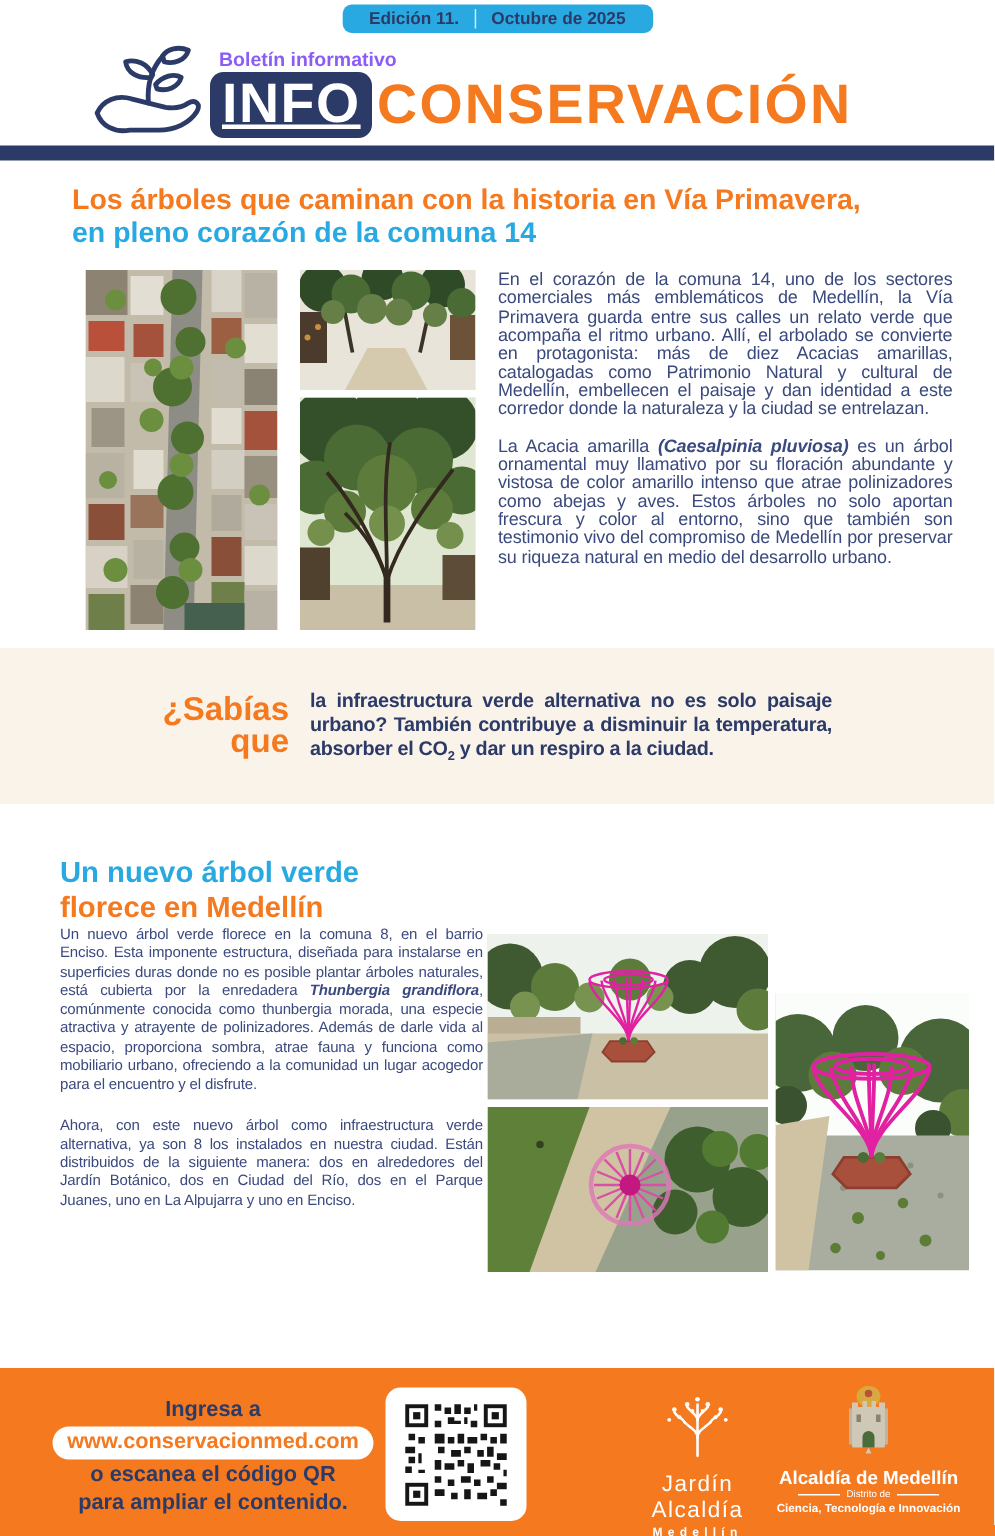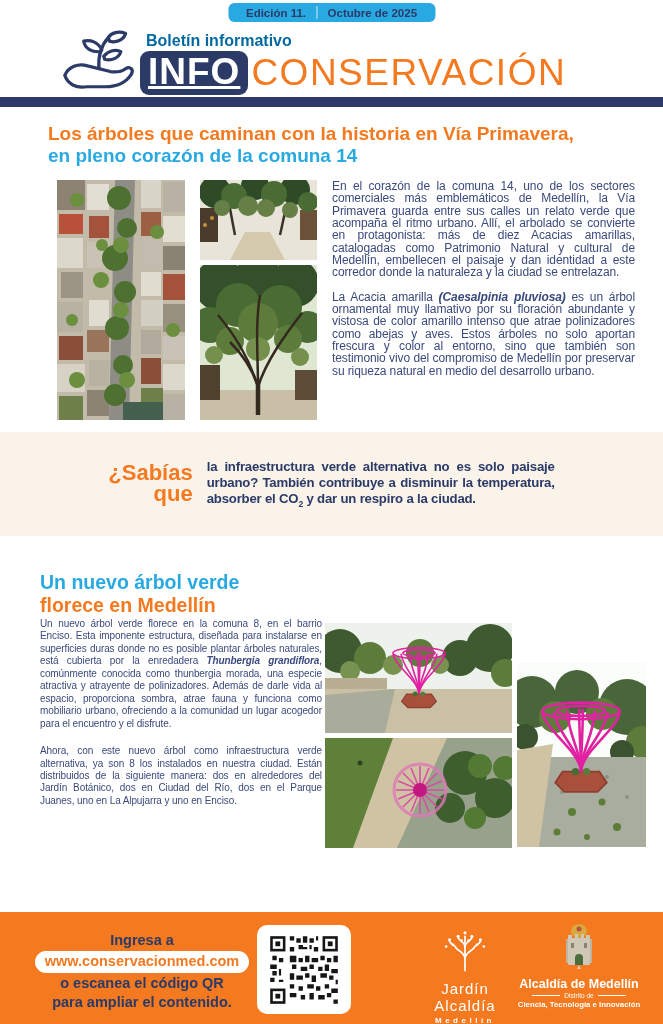--- a/index.html
+++ b/index.html
@@ -9,25 +9,25 @@
 
   
   .edition-badge { position:absolute; top:3px; left:50%; transform:translateX(-50%);
     background:#29a9e1; border-radius:6px; padding:3px 18px; display:flex; gap:10px; align-items:center;
     color:#2b3a67; font-weight:bold; font-size:11.5px; white-space:nowrap; }
   .edition-badge .divider { width:1.5px; height:13px; background:#cfeaf8; }
 
   
   .header { position:absolute; top:30px; left:60px; display:flex; align-items:flex-start; }
   .brand-text { margin-left:4px; }
-  .tagline { color:#0369a1; font-weight:bold; font-size:16px; margin:2px 0 1px 6px; }
+  .tagline { color:#8b5cf6; font-weight:bold; font-size:13px; margin:2px 0 1px 6px; }
   .brand-row { display:flex; align-items:center; }
   .info-box { background:#2b3a67; color:#fff; border-radius:9px; padding:1px 8px 3px 8px;
     font-size:37px; font-weight:bold; letter-spacing:1px; line-height:40px;text-decoration:underline; }
-  .conservacion { color:#f4791f; font-size:37px; font-weight:normal; letter-spacing:1.5px; margin-left:3px; line-height:40px; }
+  .conservacion { color:#f4791f; font-size:37px; font-weight:bold; letter-spacing:1.5px; margin-left:3px; line-height:40px; }
   .navy-bar { position:absolute; top:97px; left:0; width:663px; height:10px; background:#2b3a67; }
 
   
   .a1-title { position:absolute; top:123px; left:48px; font-size:19px; font-weight:bold; line-height:1.17; }
   .t-orange { color:#f4791f; } .t-blue { color:#29a9e1; }
   .photo { position:absolute; overflow:hidden; background:#dfe3d8; }
   .photo svg { display:block; width:100%; height:100%; }
   .ph-aerial { top:180px; left:57px; width:128px; height:240px; }
   .ph-street { top:180px; left:200px; width:117px; height:80px; }
   .ph-canopy { top:265px; left:200px; width:117px; height:155px; }

